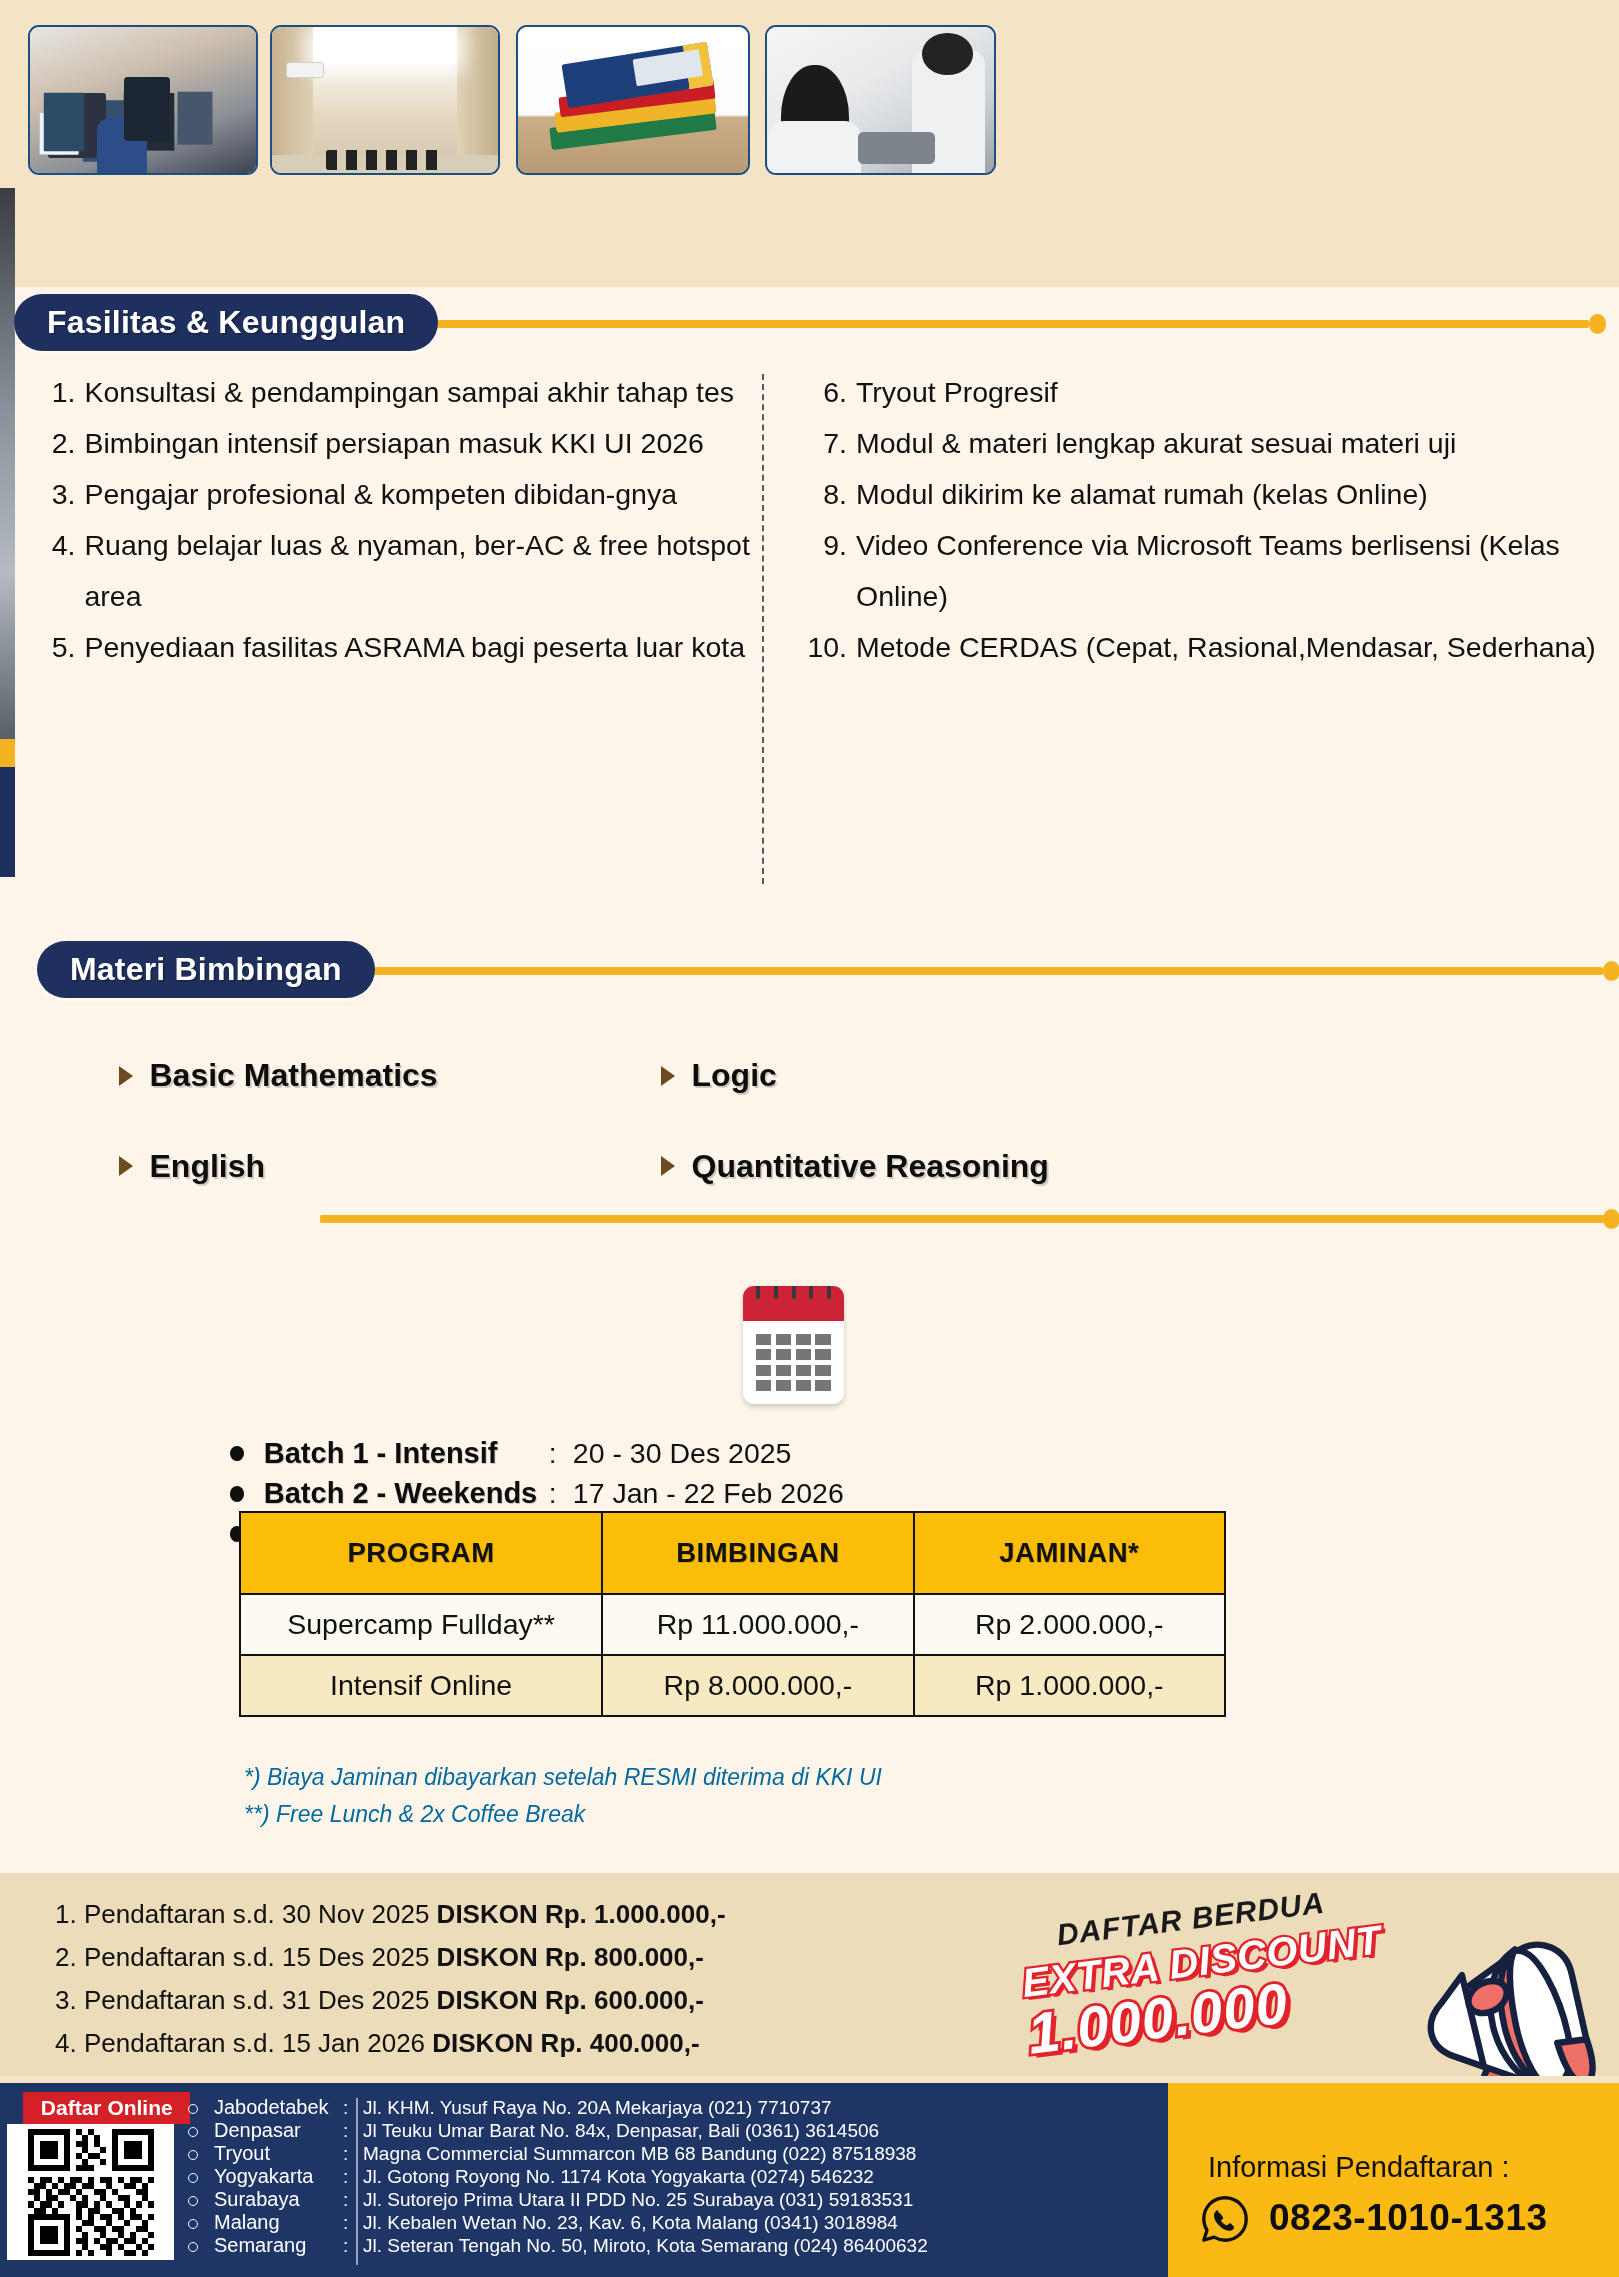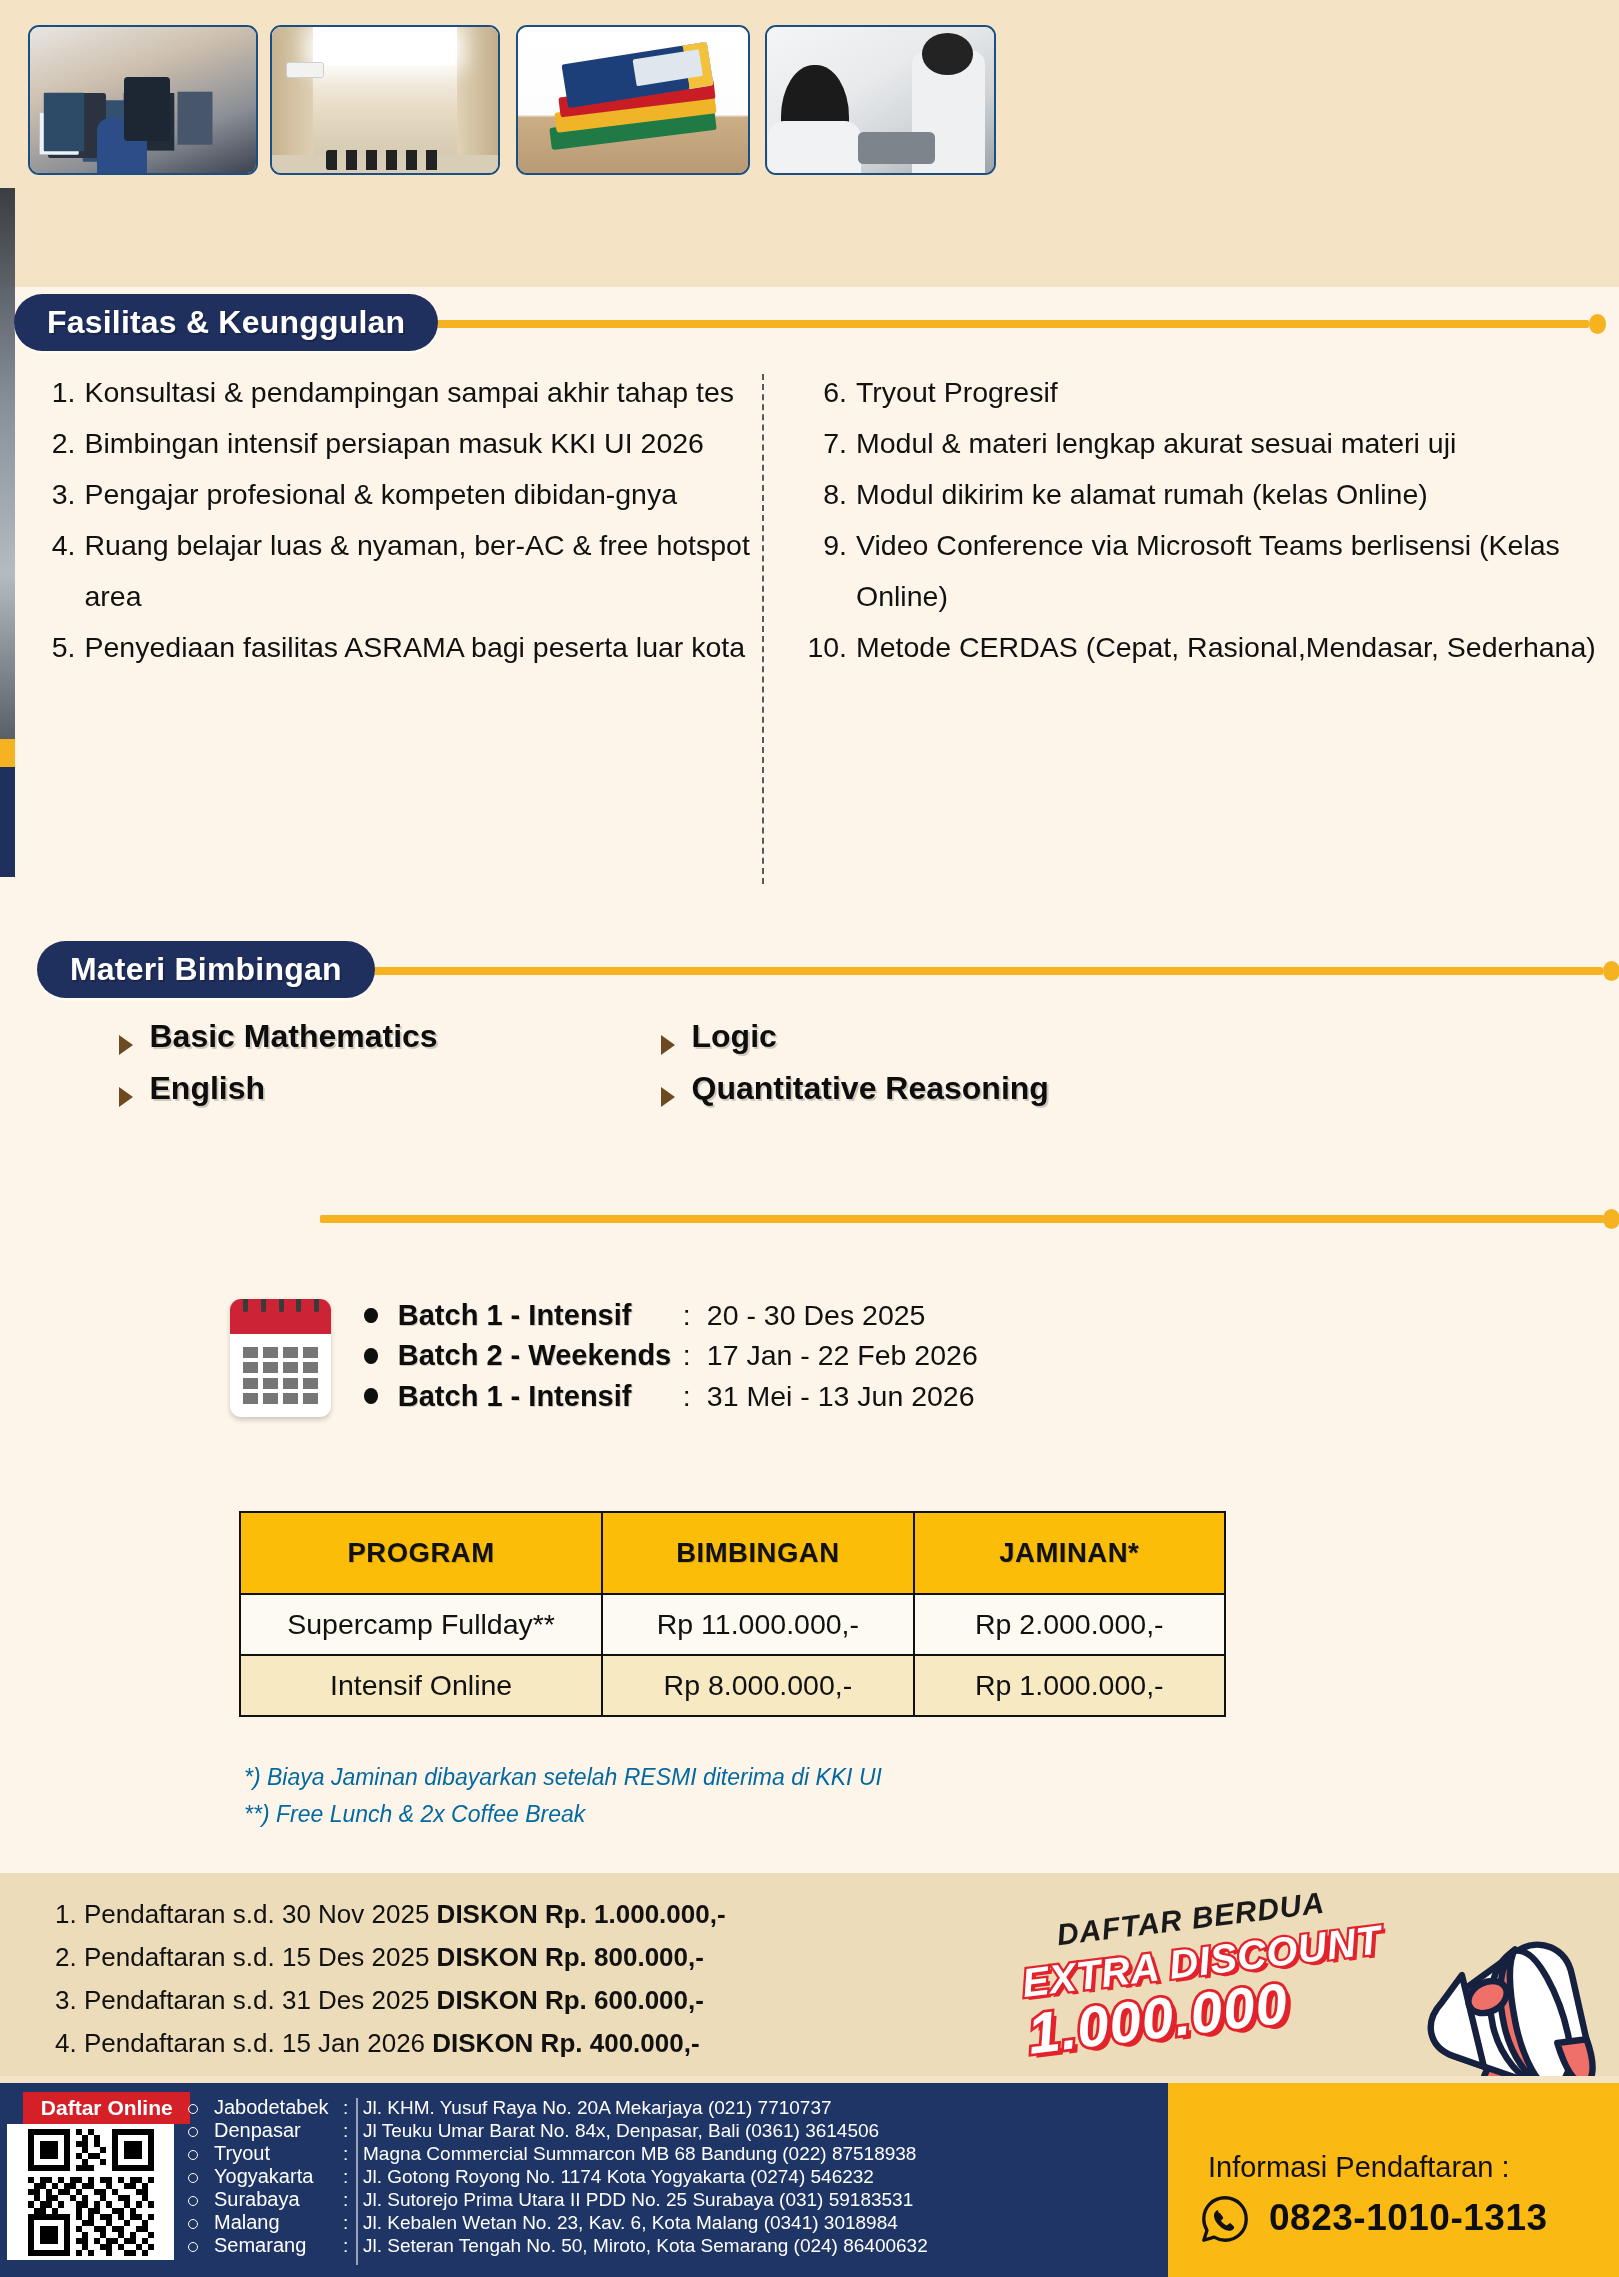--- a/index.html
+++ b/index.html
@@ -112,37 +112,37 @@
     position: absolute; left: 0; top: 0; width: 48px;
     text-align: right; font-size: 28.5px; color: #111;
   }
 
   
   #materi { position: absolute; left: 0; top: 937px; width: 1620px; }
   .materi-grid {
     position: absolute; left: 119px; top: 81px; width: 1377px;
     display: grid; grid-template-columns: 542px 1fr; row-gap: 14.7px;
   }
-  .materi-item { display: flex; align-items: flex-end; gap: 16.5px; }
+  .materi-item { display: flex; align-items: center; gap: 16.5px; margin-top: 39px; }
   .tri {
     width: 0; height: 0;
     border-left: 14.7px solid #6d4a21;
     border-top: 10px solid transparent;
     border-bottom: 10px solid transparent;
     flex: none;
   }
   .materi-item span.lbl {
     font-size: 32px; font-weight: 700; color: #0d0d0d;
     text-shadow: 1.8px 1.8px 0 rgba(0,0,0,.18);
   }
 
   
   #jadwal { position: absolute; left: 0; top: 1185px; width: 1620px; }
 
-  .batch-wrap { position: absolute; left: 230px; top: 114px; display: flex; align-items: flex-start; gap: 33px; }
+  .batch-wrap { position: absolute; left: 230px; top: 101px; display: flex; align-items: flex-end; gap: 33px; flex-direction: column; }
   .cal {
     position: relative; width: 101px; height: 118px; flex: none;
     background: #fff; border-radius: 11px; box-shadow: 0 2.8px 5.5px rgba(0,0,0,.18);
     overflow: hidden;
   }
   .cal .top { position: absolute; left:0; top:0; width: 100%; height: 35px; background: #cc2336; }
   .cal .rings { position: absolute; left: 0; top: -5.5px; width: 100%; height: 20px; }
   .cal .rings i {
     position: absolute; top: 0; width: 4.6px; height: 18.4px; background: #3a3a3a; border-radius: 1.8px;
   }

